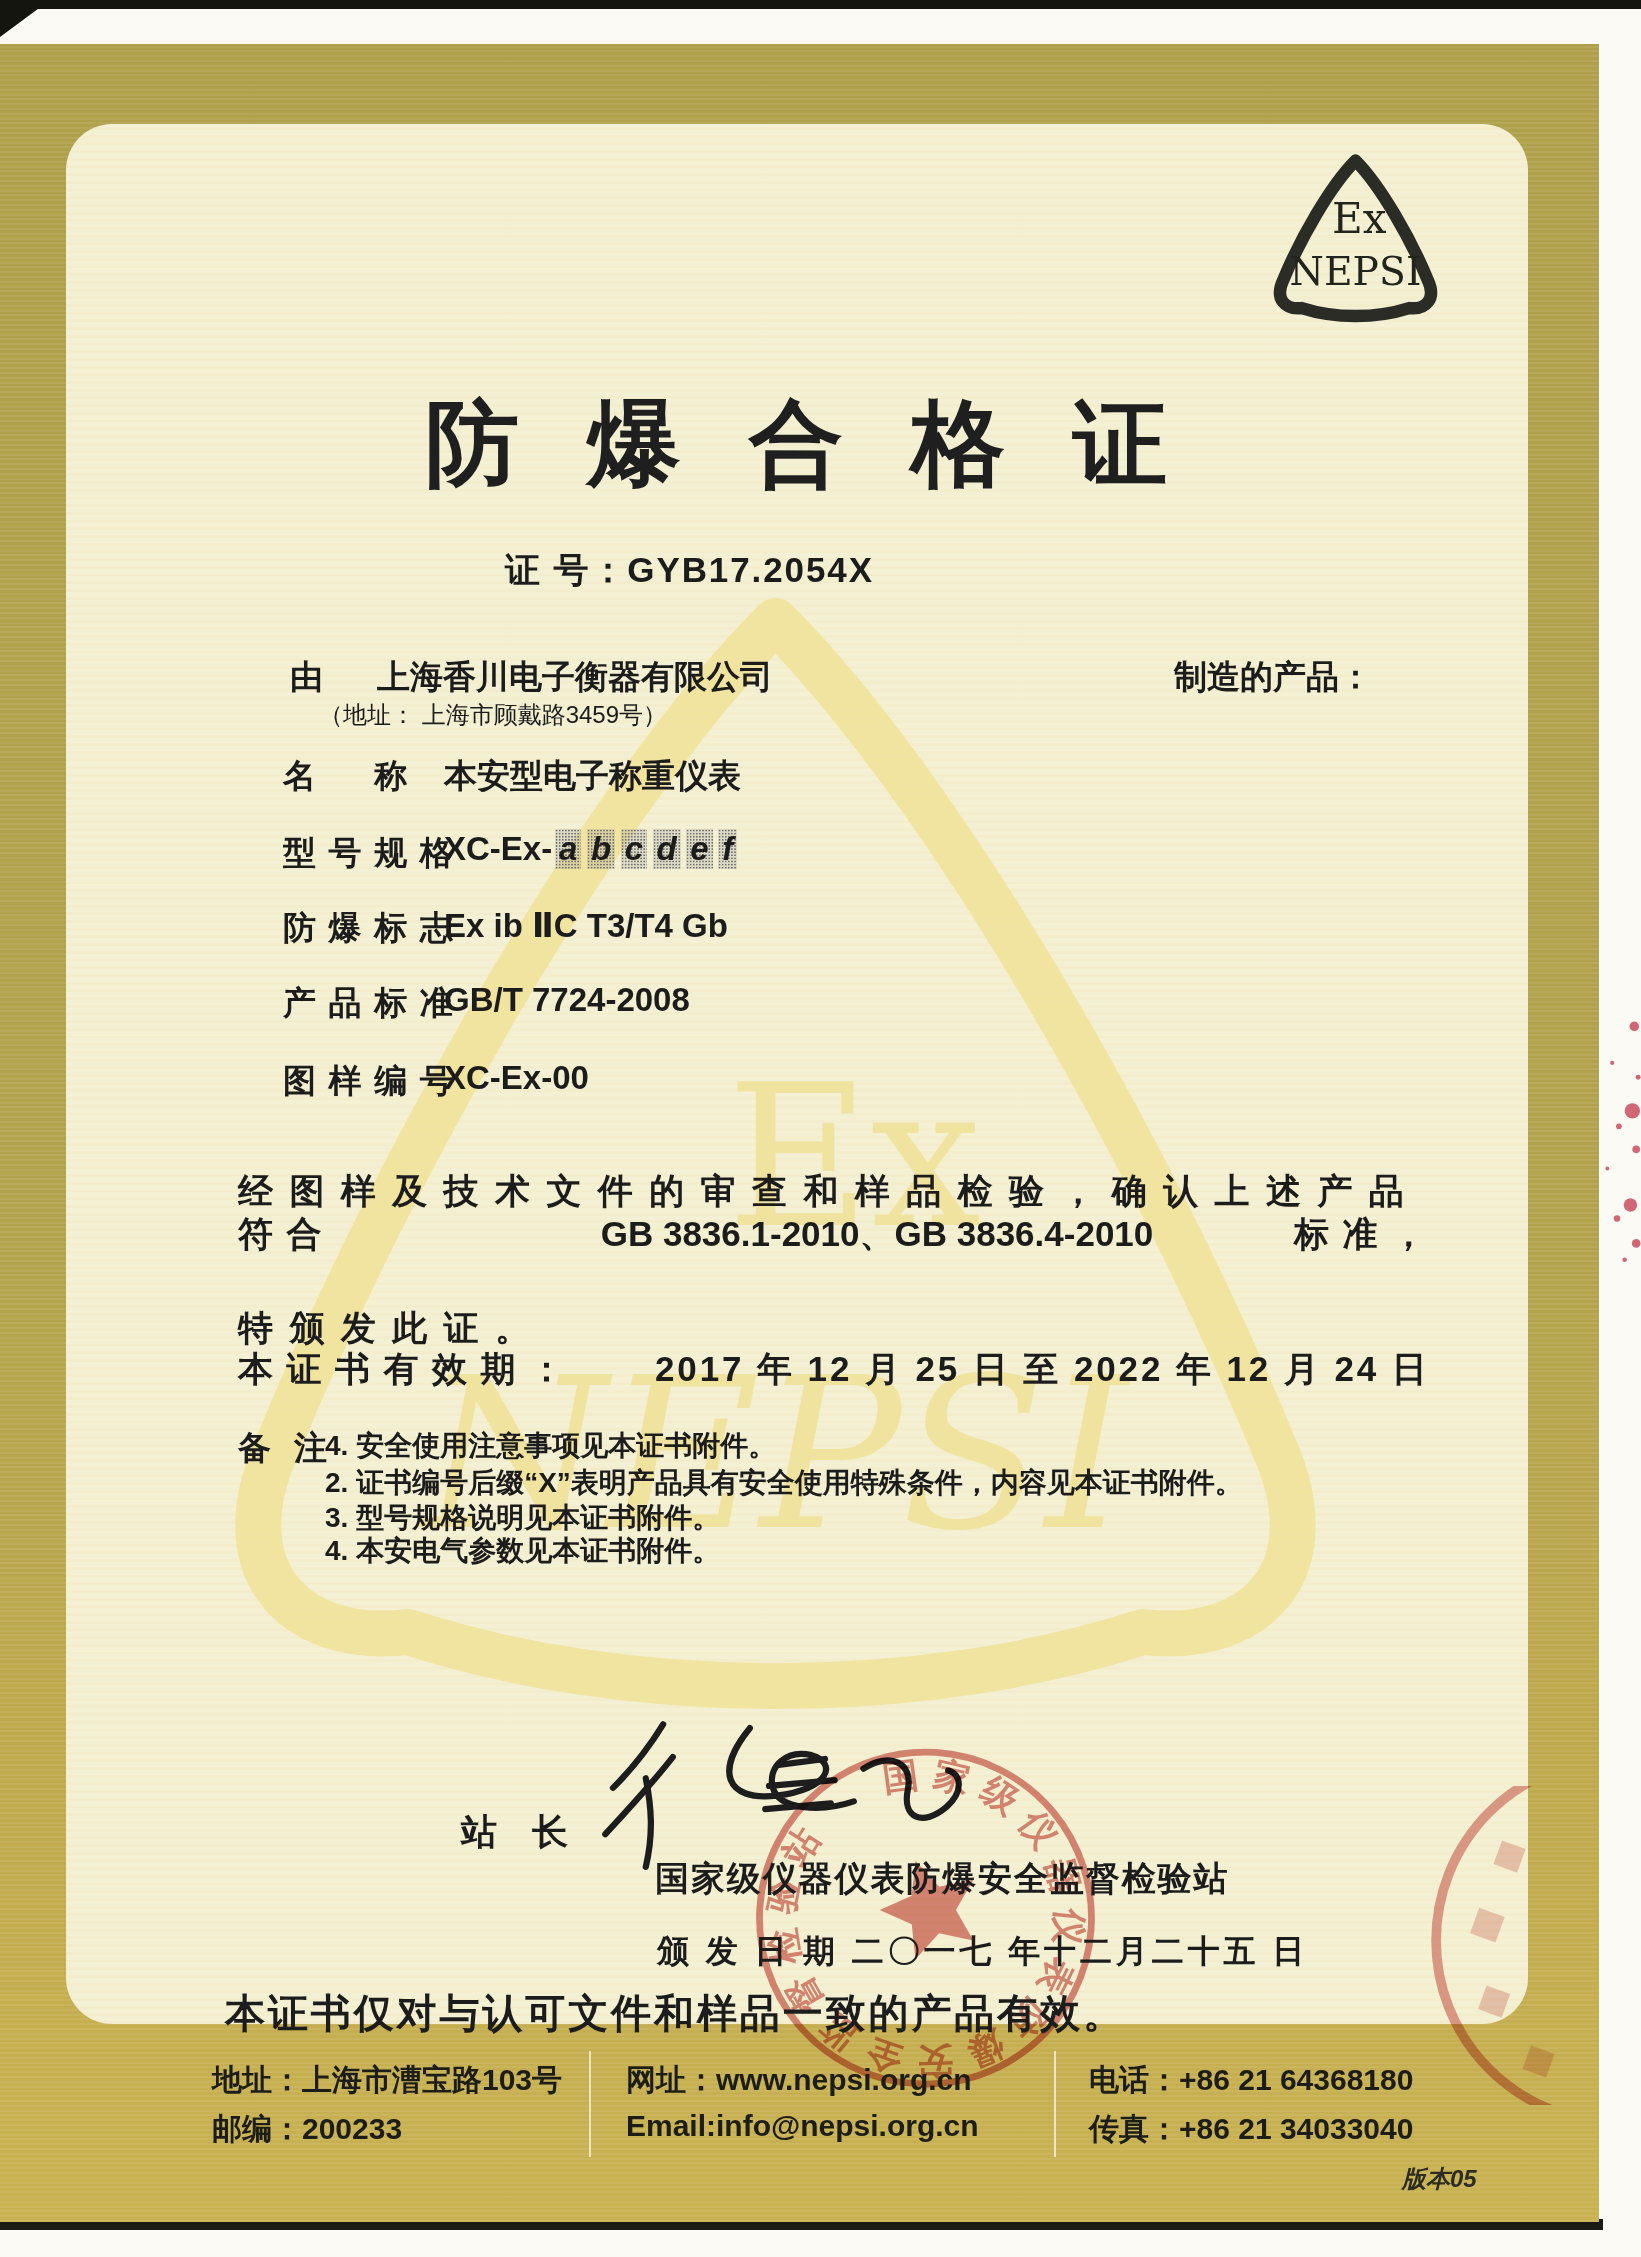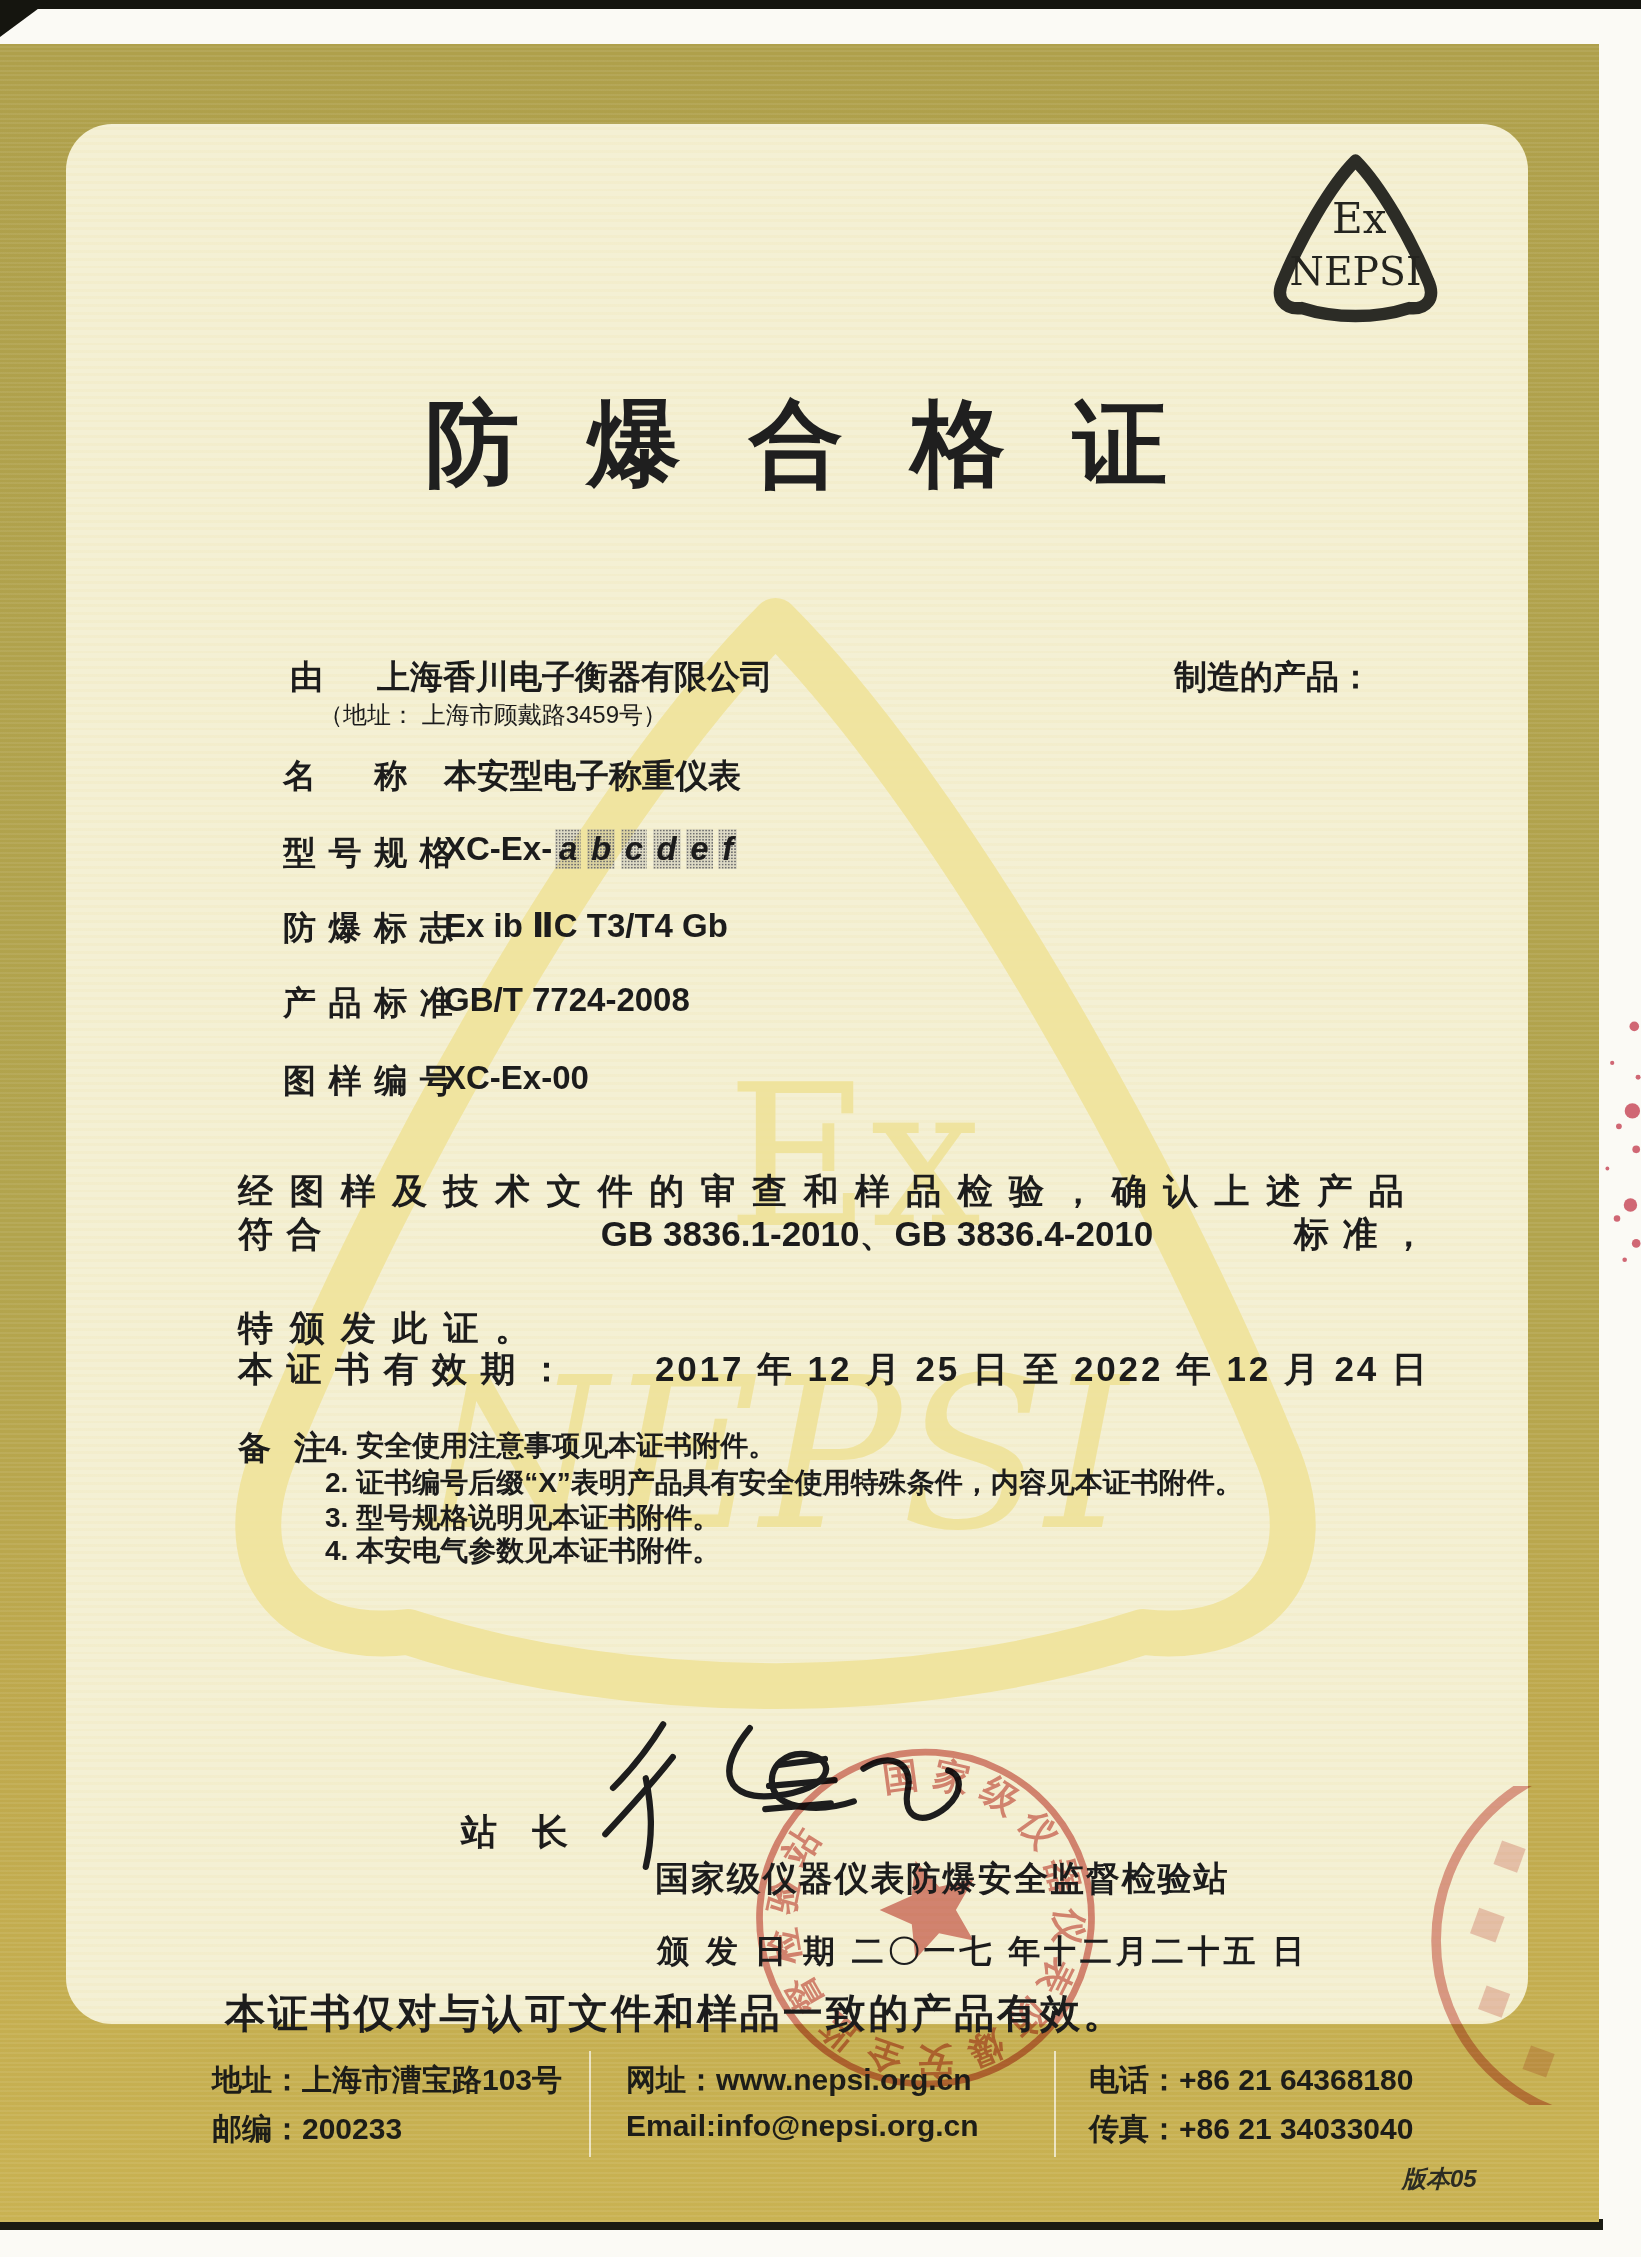--- a/index.html
+++ b/index.html
@@ -90,20 +90,23 @@
   </svg>
 
   <svg class="abs" style="left:1192px;top:27px;width:195px;height:182px;" viewBox="0 0 200 190">
     <path d="M 100 10 C 126 36 158 92 176 136 C 184 154 174 166 156 164 C 122 175 78 175 44 164 C 26 166 16 154 24 136 C 42 92 74 36 100 10 Z" fill="none" stroke="#2c2c26" stroke-width="13" stroke-linejoin="round"></path>
     <text x="104" y="86" text-anchor="middle" font-family="DejaVu Serif, serif" font-size="44" fill="#24241f">Ex</text>
     <text x="100" y="140" text-anchor="middle" font-family="DejaVu Serif, serif" font-size="41" fill="#24241f">NEPSI</text>
   </svg>
 
   <div class="abs title" style="left:359px;top:257px;">防爆合格证</div>
 
+  <div class="abs certno" style="left:439px;top:423px;">
+    <span>证 号：</span><span>GYB17.2054X</span>
+  </div>
 
   <div class="abs line34" style="left:224px;top:531px;">由</div>
   <div class="abs line34" style="left:311px;top:531px;">上海香川电子衡器有限公司</div>
   <div class="abs line34" style="right:156px;top:531px;">制造的产品：</div>
   <div class="abs addr" style="left:253px;top:575px;">（地址： 上海市顾戴路3459号）</div>
 
   <div class="abs flabel" style="left:217px;top:630px;">名　称</div>
   <div class="abs fvalue" style="left:378px;top:630px;">本安型电子称重仪表</div>
 
   <div class="abs flabel" style="left:217px;top:707px;">型号规格</div>

